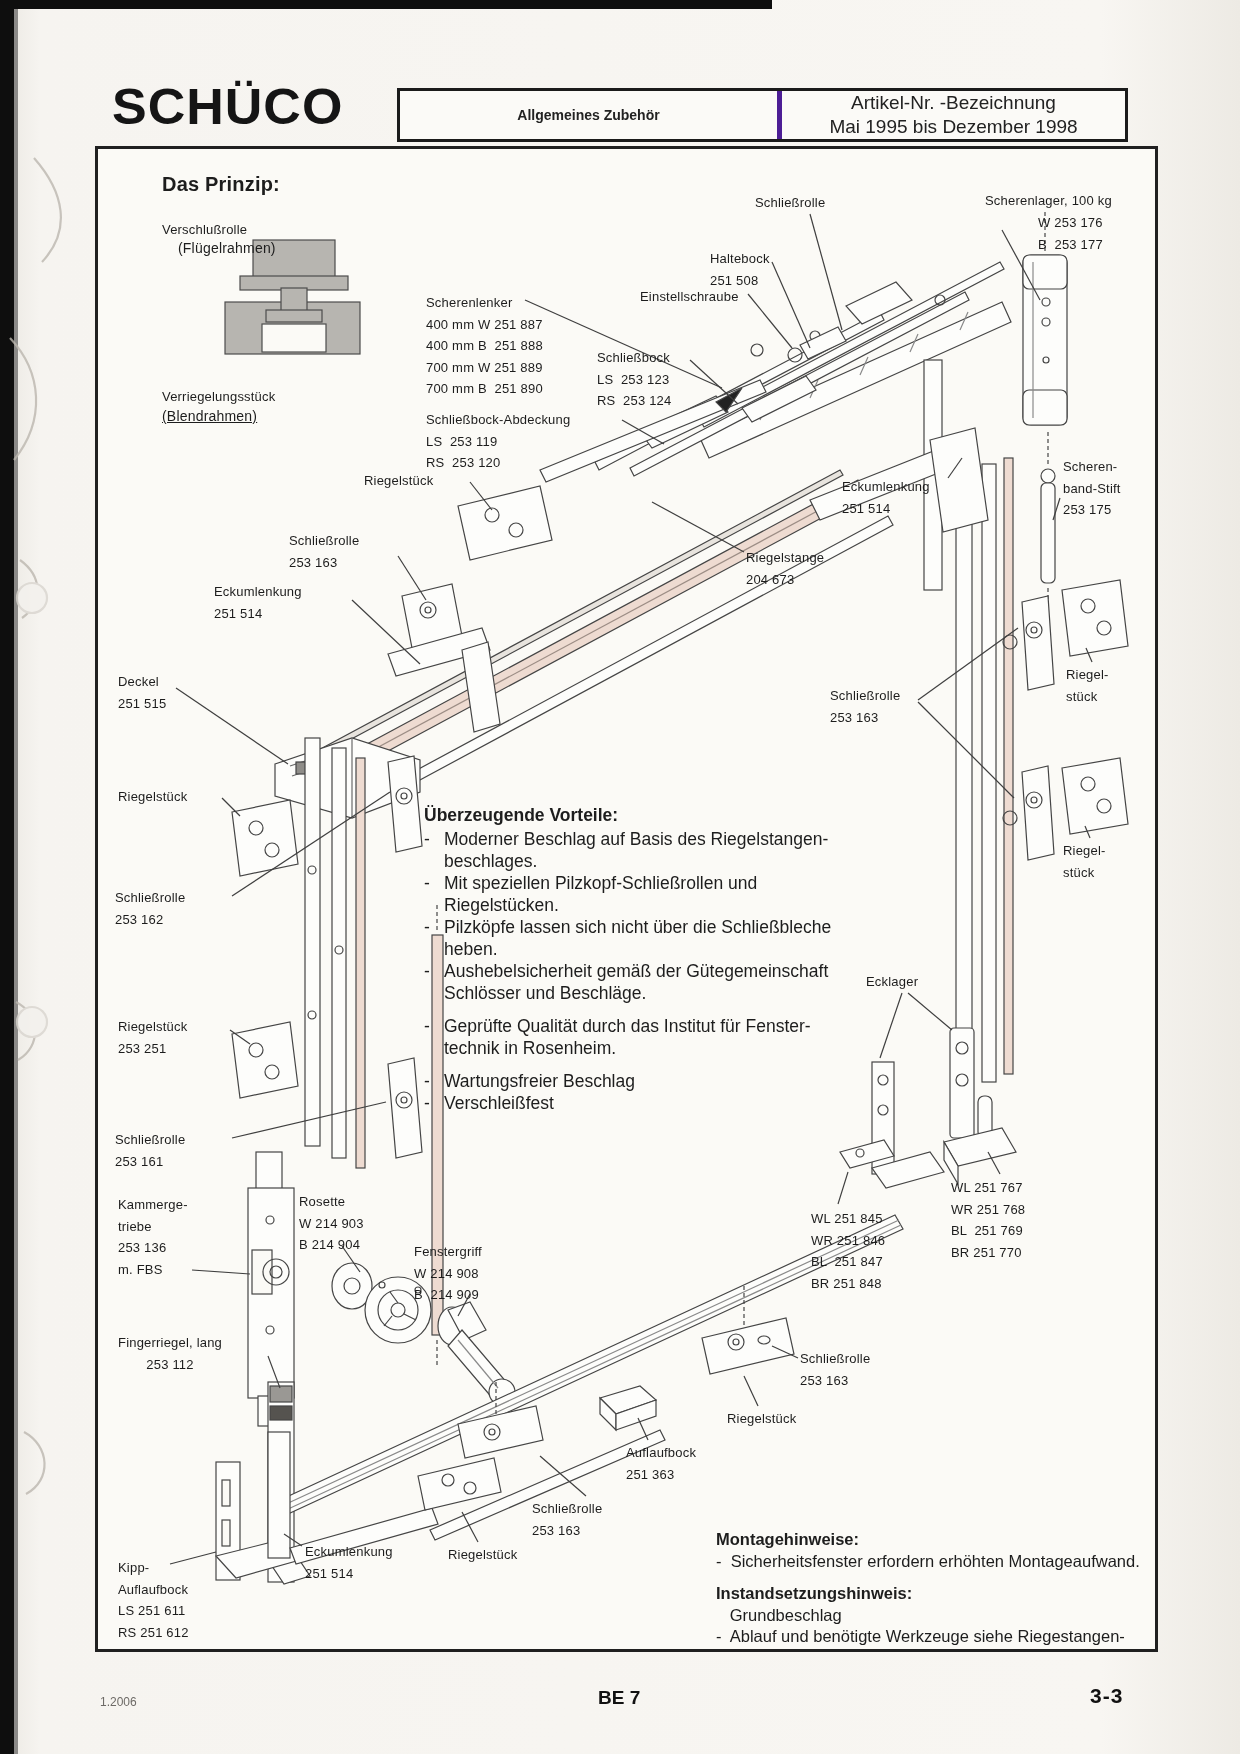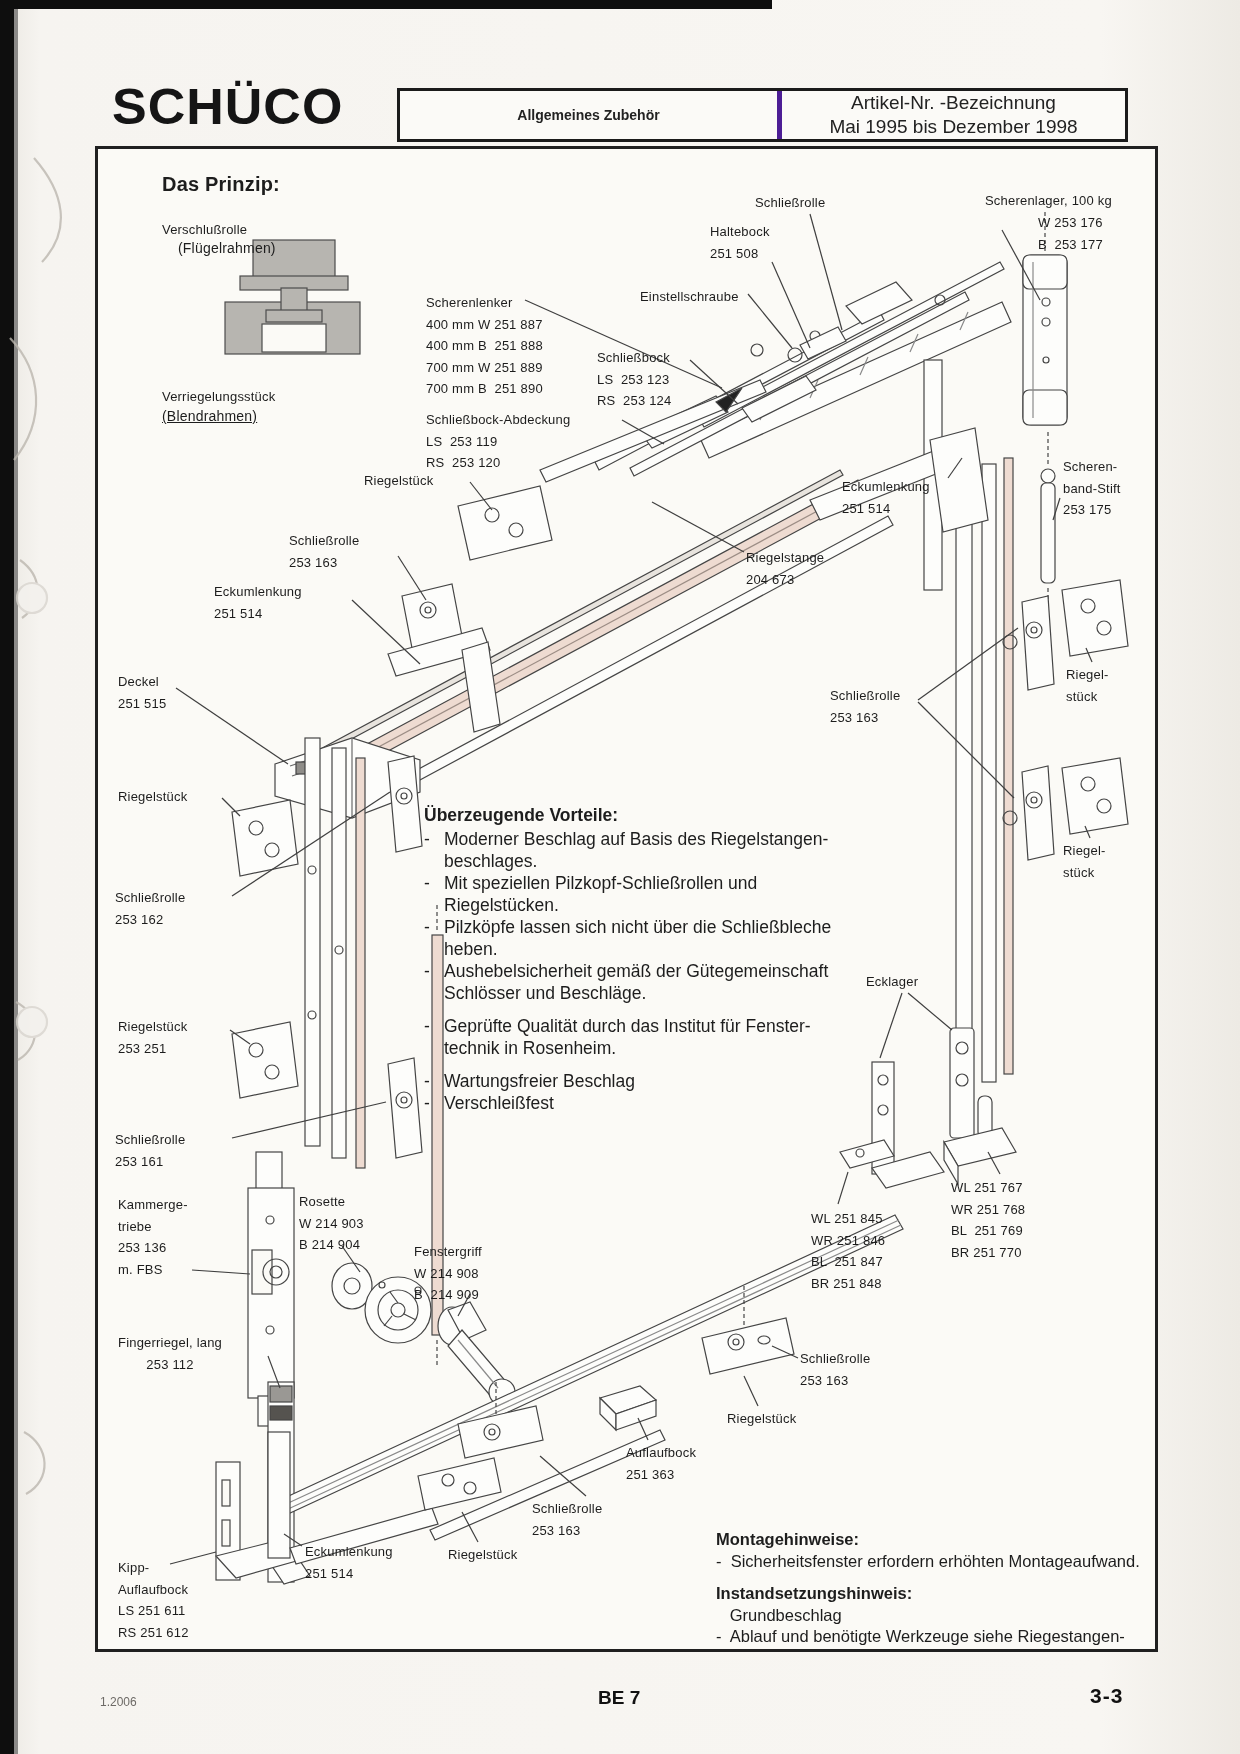--- a/index.html
+++ b/index.html
@@ -299,21 +299,21 @@
     </g>
   </svg>
 
   <div id="labels">
       <div class="lbl" style="left: 162px; top: 172px; font-size: 20px; line-height: 25px; font-weight: 700;">Das Prinzip:</div>
       <div class="lbl" style="left: 162px; top: 219px;">Verschlußrolle</div>
       <div class="lbl" style="left: 162px; top: 240px; font-size: 14px; line-height: 17.5px; margin-left: 16px;">(Flügelrahmen)</div>
       <div class="lbl" style="left: 162px; top: 386px;">Verriegelungsstück</div>
       <div class="lbl" style="left: 162px; top: 408px; font-size: 14px; line-height: 17.5px; text-decoration: underline;">(Blendrahmen)</div>
       <div class="lbl" style="left: 755px; top: 192px;">Schließrolle</div>
-      <div class="lbl" style="left: 710px; top: 221px;">Haltebock
+      <div class="lbl" style="left: 710px; top: 248px;">Haltebock
 251 508</div>
       <div class="lbl" style="left: 985px; top: 190px;">Scherenlager, 100 kg</div>
       <div class="lbl" style="left: 1038px; top: 212px;">W 253 176
 B  253 177</div>
       <div class="lbl" style="left: 426px; top: 292px;">Scherenlenker
 400 mm W 251 887
 400 mm B  251 888
 700 mm W 251 889
 700 mm B  251 890</div>
       <div class="lbl" style="left: 608px; top: 286px; margin-left: 32px;">Einstellschraube</div>

